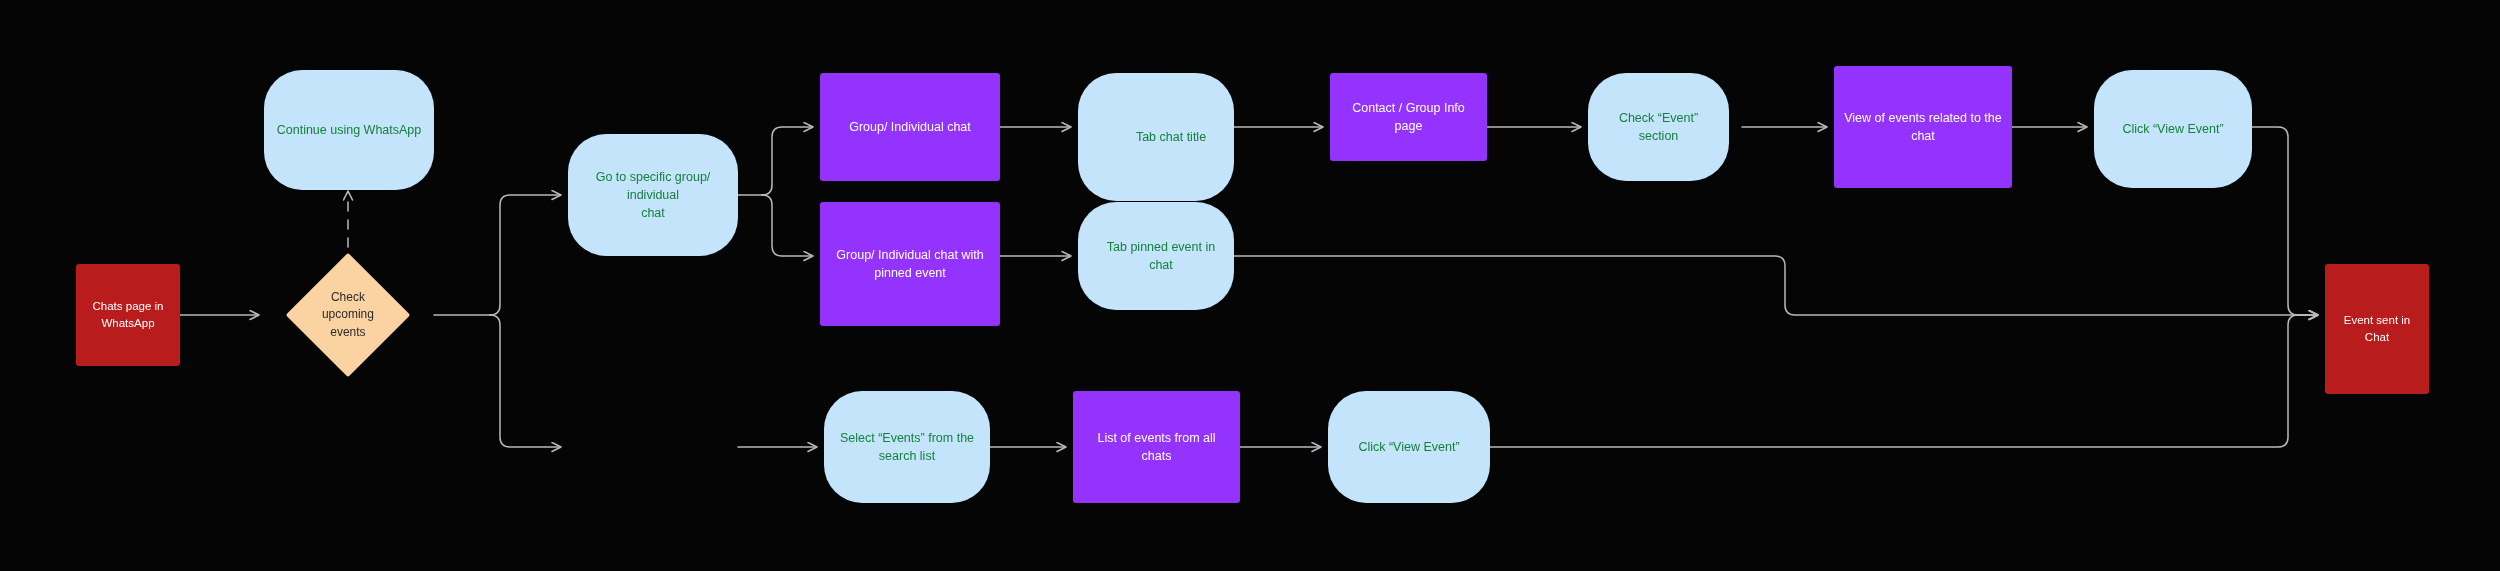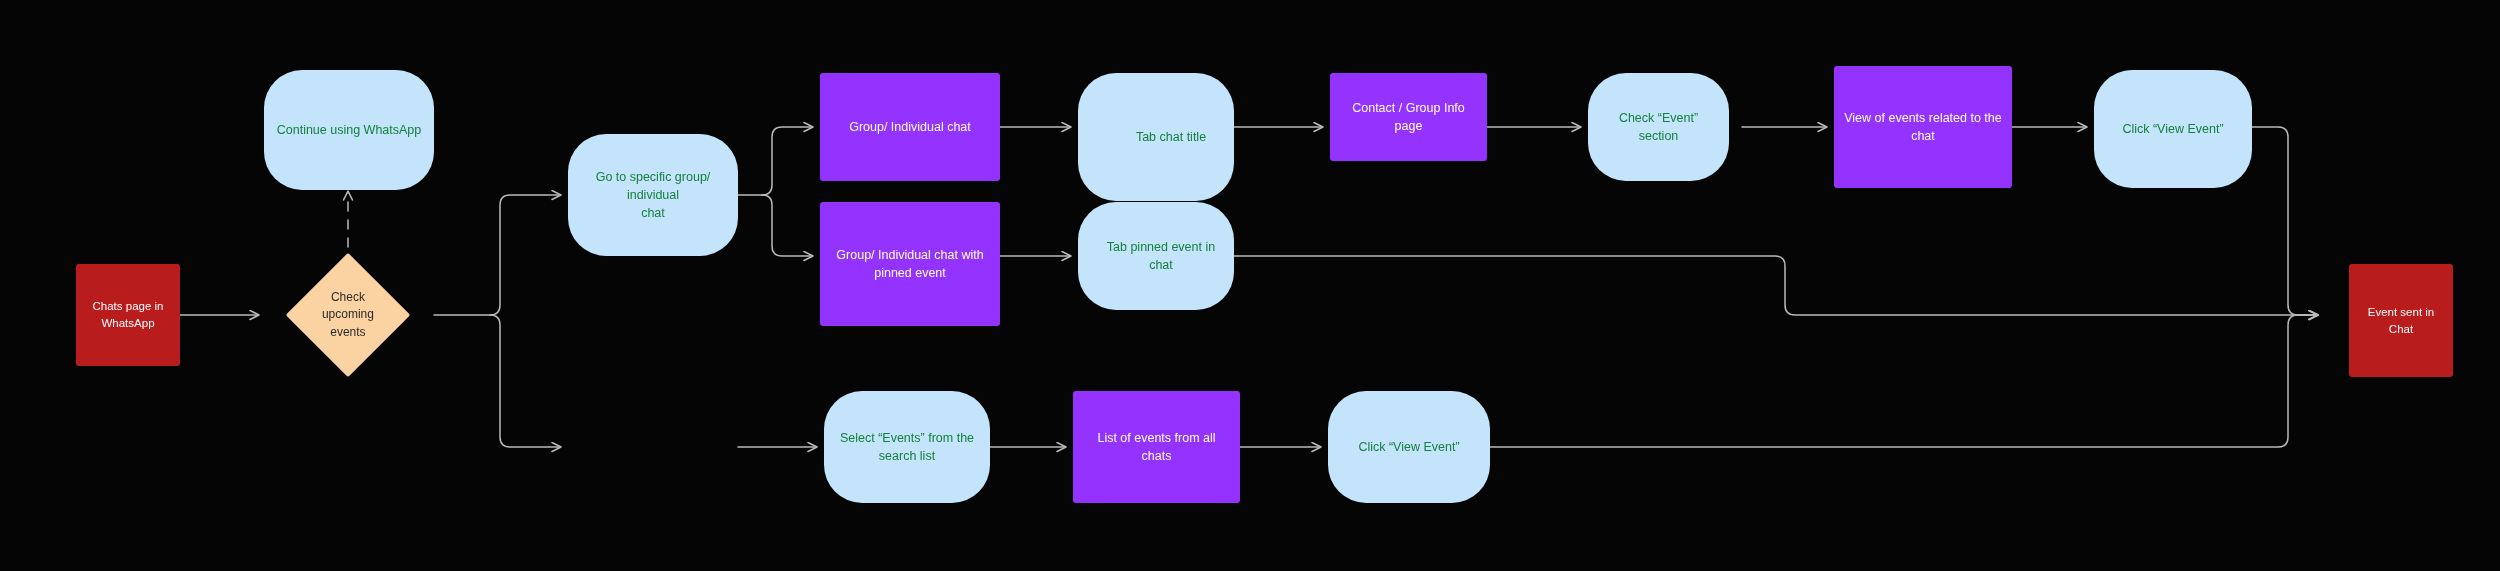--- a/index.html
+++ b/index.html
@@ -156,17 +156,17 @@
 
   <div class="node n-blue" style="left:824px;top:391px;width:166px;height:112px;">
     <span>Select “Events” from the
 search list</span>
   </div>
 
   <div class="node n-blue" style="left:1328px;top:391px;width:162px;height:112px;">
     <span>Click “View Event”</span>
   </div>
 
-  <div class="node n-orange" style="left:2325px;top:264px;width:104px;height:113px;margin-left:24px;">
+  <div class="node n-orange" style="left:2325px;top:264px;width:104px;height:130px;">
     <span>Event sent in Chat</span>
   </div>
 
 </div>
 
 </body></html>

